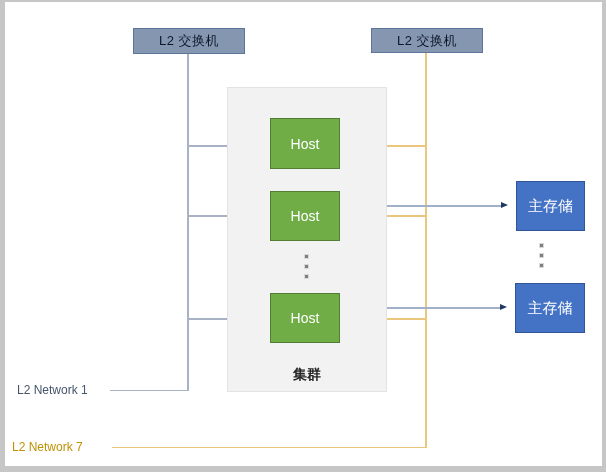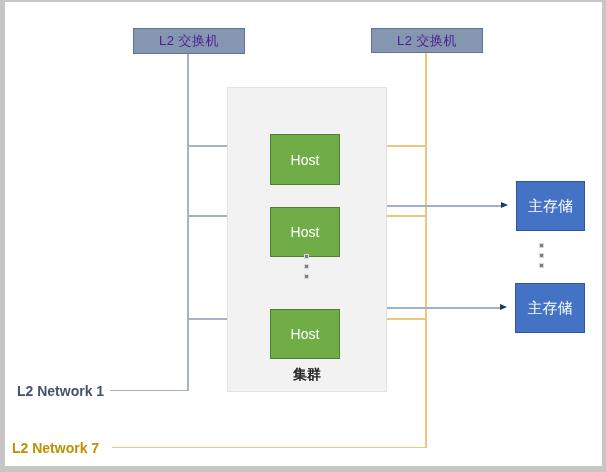--- a/index.html
+++ b/index.html
@@ -19,30 +19,29 @@
   }
   .node{
     position:absolute;
     display:flex;align-items:center;justify-content:center;
     box-sizing:border-box;
     text-align:center;
   }
   .switch{
     background:#8496B0;
     border:1.5px solid #5D7599;
-    color:#4c1d95;
+    color:#0f172a;
     font-size:13px;
     letter-spacing:0.5px;
   }
   .host{
     background:#70AD47;
     border:1.5px solid #507E32;
     color:#ffffff;
     font-size:14px;
-    margin-top:16px;
   }
   .storage{
     background:#4472C4;
     border:1.5px solid #2F5597;
     color:#ffffff;
     font-size:15px;
     margin-left:8px;
   }
   .cluster{
     position:absolute;
@@ -65,23 +64,22 @@
   .net2{background:#EBC77D;}
   .arrow-line{background:#9FB0C8;height:1.5px;position:absolute;}
   .arrow-head{
     position:absolute;width:0;height:0;
     border-top:3.5px solid transparent;
     border-bottom:3.5px solid transparent;
     border-left:7px solid #203864;
   }
   .net-label{
     position:absolute;
-    font-size:14px;
+    font-size:12px;
     white-space:nowrap;
-    font-weight:bold;
   }
   .net-label.n1{color:#44546A;}
   .net-label.n2{color:#BF9000;}
   .dot{
     position:absolute;width:3px;height:3px;
     background:#7F7F7F;outline:1px solid #d9d9d9;
   }
 </style>
 </head>
 <body>

